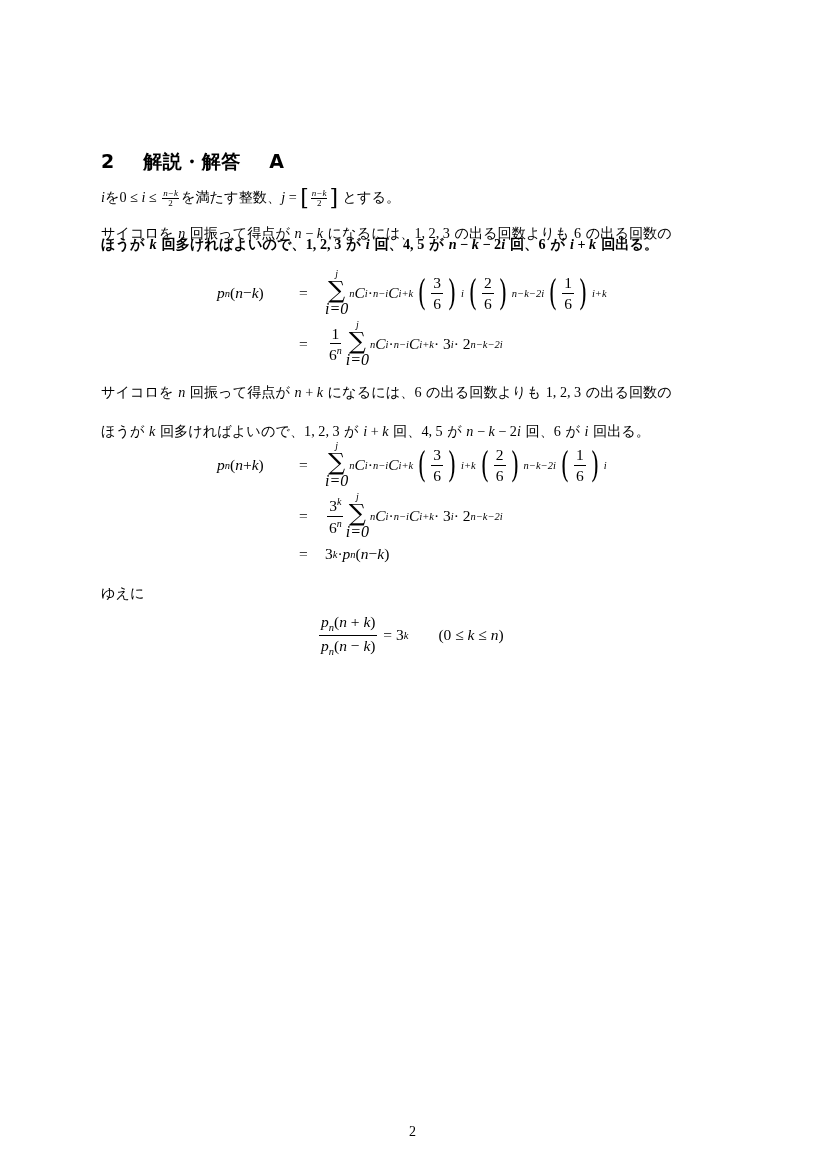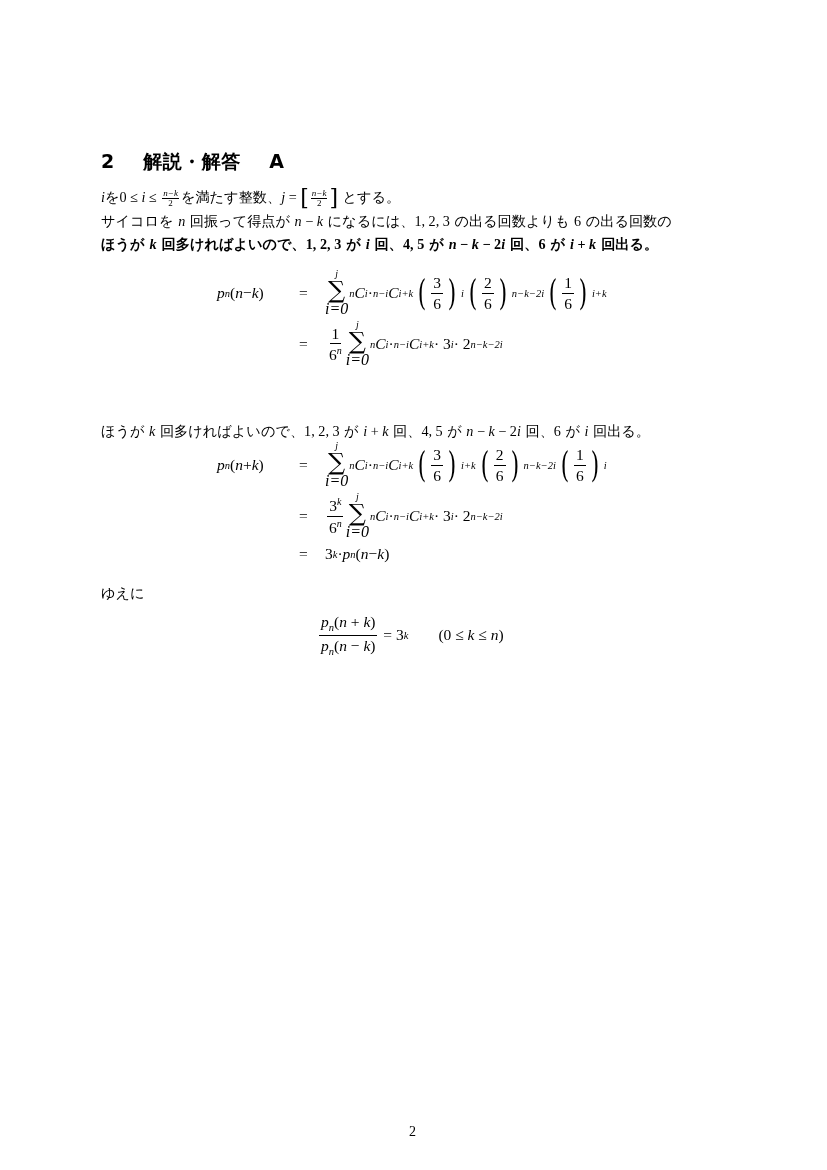--- a/index.html
+++ b/index.html
@@ -36,21 +36,21 @@
 <body>
 
 <div class="page">
 
   <div class="title"><span>2</span>    <span>解説・解答</span>    <span>A</span></div>
 
   <div class="para" style="top:186px;">
     <span class="m">i</span><span>を</span><span class="r">0 ≤ </span><span class="m">i</span><span class="r"> ≤ </span><span class="frac-inline"><span class="num m">n−k</span><span class="den r">2</span></span><span>を満たす整数、</span><span class="m">j</span><span class="r"> = </span><span class="bracket">[</span><span class="frac-inline"><span class="num m">n−k</span><span class="den r">2</span></span><span class="bracket">]</span> <span>とする。</span>
   </div>
 
-  <div class="para" style="top:210px;">
+  <div class="para" style="top:222px;">
     <span>サイコロを</span> <span class="m">n</span> <span>回振って得点が</span> <span class="m">n</span><span class="r"> − </span><span class="m">k</span> <span>になるには、</span><span class="r">1, 2, 3</span> <span>の出る回数よりも</span> <span class="r">6</span> <span>の出る回数の</span>
   </div>
   <div class="para" style="top:233px;font-weight:bold;">
     <span>ほうが</span> <span class="m">k</span> <span>回多ければよいので、</span><span class="r">1, 2, 3</span> <span>が</span> <span class="m">i</span> <span>回、</span><span class="r">4, 5</span> <span>が</span> <span class="m">n</span><span class="r"> − </span><span class="m">k</span><span class="r"> − 2</span><span class="m">i</span> <span>回、</span><span class="r">6</span> <span>が</span> <span class="m">i</span><span class="r"> + </span><span class="m">k</span> <span>回出る。</span>
   </div>
 
   <div class="eq" style="left:0; top:0;">
     <div class="eqrow" style="left:217px; top:273px;">
       <span class="m">p</span>
         <span class="sub m">n</span>
@@ -124,20 +124,23 @@
         <span class="sub m">n−i</span>
         <span class="m">C</span>
         <span class="sub m">i+k</span>
         <span class="r"> · 3</span>
         <span class="sup m">i</span>
         <span class="r"> · 2</span>
         <span class="sup m">n−k−2i</span>
     </div>
   </div>
 
+  <div class="para" style="top:381px;">
+    <span>サイコロを</span> <span class="m">n</span> <span>回振って得点が</span> <span class="m">n</span><span class="r"> + </span><span class="m">k</span> <span>になるには、</span><span class="r">6</span> <span>の出る回数よりも</span> <span class="r">1, 2, 3</span> <span>の出る回数の</span>
+  </div>
   <div class="para" style="top:420px;">
     <span>ほうが</span> <span class="m">k</span> <span>回多ければよいので、</span><span class="r">1, 2, 3</span> <span>が</span> <span class="m">i</span><span class="r"> + </span><span class="m">k</span> <span>回、</span><span class="r">4, 5</span> <span>が</span> <span class="m">n</span><span class="r"> − </span><span class="m">k</span><span class="r"> − 2</span><span class="m">i</span> <span>回、</span><span class="r">6</span> <span>が</span> <span class="m">i</span> <span>回出る。</span>
   </div>
 
   <div class="eq" style="left:0; top:0;">
     <div class="eqrow" style="left:217px; top:445px;">
       <span class="m">p</span>
         <span class="sub m">n</span>
         <span class="r">(</span>
         <span class="m">n</span>

